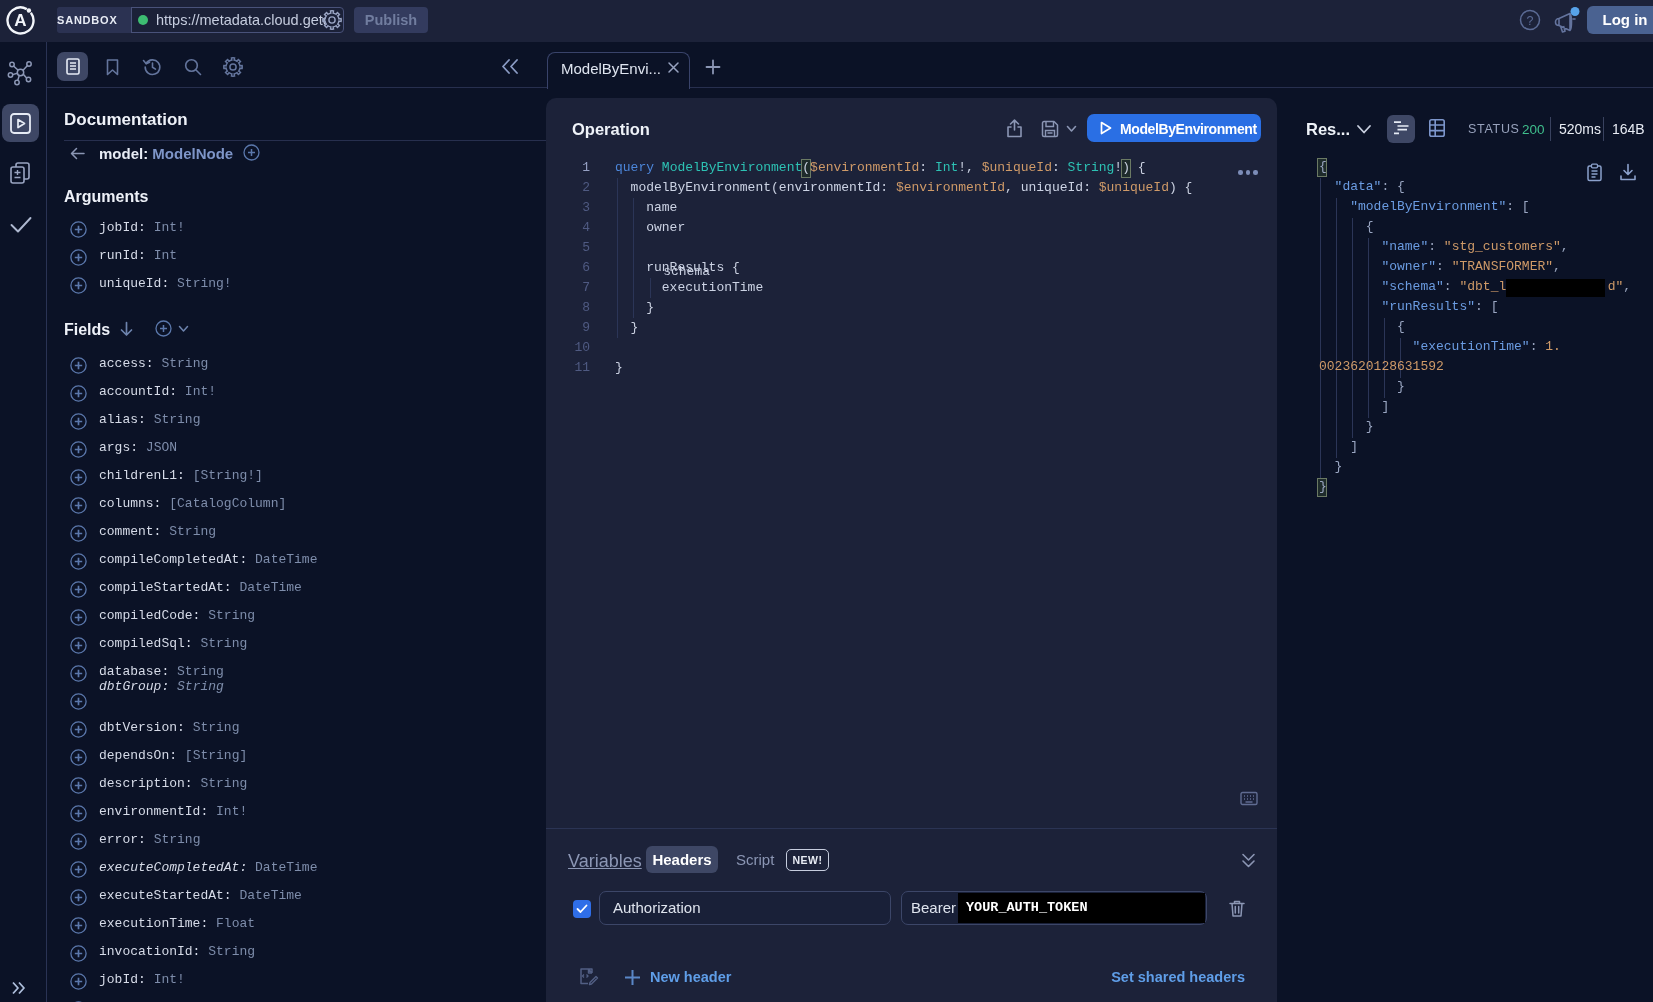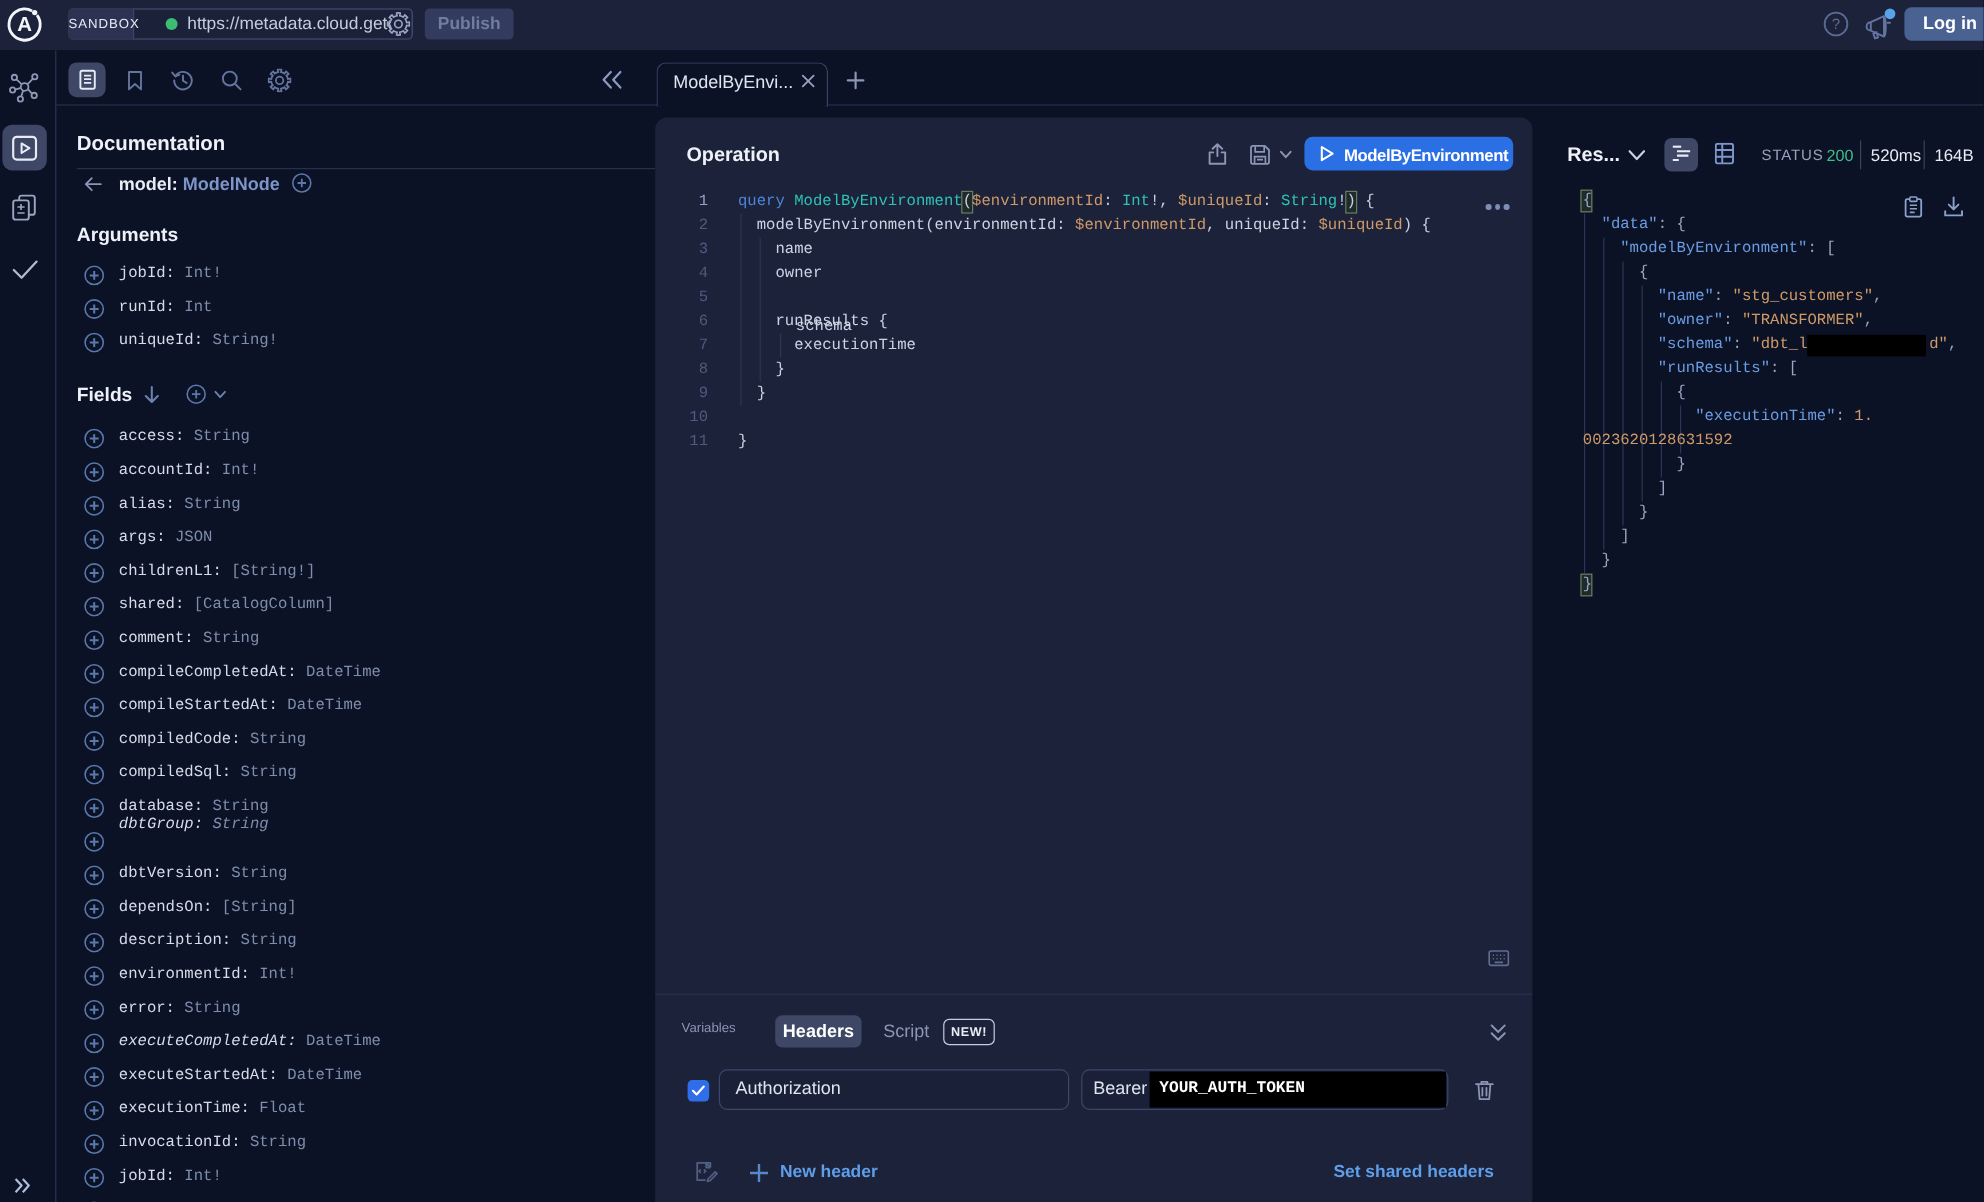--- a/index.html
+++ b/index.html
@@ -19,21 +19,21 @@
 
 <div class="abs" style="left:0;top:0;width:1653px;height:42px;background:#1c2239;"></div>
 
 <svg class="abs" style="left:4px;top:4px;" width="33" height="33" viewBox="0 0 33 33">
   <circle cx="16.5" cy="16.5" r="13" fill="none" stroke="#f2f5fa" stroke-width="2.4" stroke-dasharray="75.7 6" transform="rotate(-37 16.5 16.5)"></circle>
   <circle cx="24.9" cy="6.5" r="2.2" fill="#f2f5fa"></circle>
 </svg>
 <div class="abs" style="left:4px;top:4px;width:33px;height:33px;color:#f2f5fa;font-size:17px;font-weight:bold;text-align:center;line-height:33px;">A</div>
 
 <div class="abs" style="left:57px;top:7px;width:287px;height:26px;border:1px solid #49527a;border-radius:4px;background:#1b2138;"></div>
-<div class="abs" style="left:57px;top:7px;width:55px;height:26px;background:#2b3252;border-radius:3px 0 0 3px;border-right:1px solid #49527a;color:#e8ecf5;font-size:11px;font-weight:normal;letter-spacing:0.8px;line-height:26px;text-align:right;">SANDBOX</div>
+<div class="abs" style="left:57px;top:7px;width:75px;height:26px;background:#2b3252;border-radius:3px 0 0 3px;border-right:1px solid #49527a;color:#e8ecf5;font-size:11px;font-weight:bold;letter-spacing:0.8px;line-height:26px;text-align:left;">SANDBOX</div>
 <div class="abs" style="left:138px;top:15px;width:10px;height:10px;border-radius:50%;background:#3dbd72;"></div>
 <div class="abs" style="left:156px;top:7px;width:170px;height:26px;overflow:hidden;color:#c6cddf;font-size:14.5px;line-height:26px;white-space:nowrap;">https://metadata.cloud.getd</div>
 <svg class="abs" style="left:322px;top:10px;" width="20" height="20" viewBox="0 0 20 20">
   <path d="M 19.08 8.49 A 9.20 9.20 0 0 1 19.08 11.51 L 16.91 11.15 A 7.00 7.00 0 0 1 15.70 14.07 L 17.49 15.35 A 9.20 9.20 0 0 1 15.35 17.49 L 14.07 15.70 A 7.00 7.00 0 0 1 11.15 16.91 L 11.51 19.08 A 9.20 9.20 0 0 1 8.49 19.08 L 8.85 16.91 A 7.00 7.00 0 0 1 5.93 15.70 L 4.65 17.49 A 9.20 9.20 0 0 1 2.51 15.35 L 4.30 14.07 A 7.00 7.00 0 0 1 3.09 11.15 L 0.92 11.51 A 9.20 9.20 0 0 1 0.92 8.49 L 3.09 8.85 A 7.00 7.00 0 0 1 4.30 5.93 L 2.51 4.65 A 9.20 9.20 0 0 1 4.65 2.51 L 5.93 4.30 A 7.00 7.00 0 0 1 8.85 3.09 L 8.49 0.92 A 9.20 9.20 0 0 1 11.51 0.92 L 11.15 3.09 A 7.00 7.00 0 0 1 14.07 4.30 L 15.35 2.51 A 9.20 9.20 0 0 1 17.49 4.65 L 15.70 5.93 A 7.00 7.00 0 0 1 16.91 8.85 L 19.08 8.49 Z" fill="none" stroke="#9aa5c4" stroke-width="1.4"></path>
   <circle cx="10" cy="10" r="3.1" fill="none" stroke="#9aa5c4" stroke-width="1.4"></circle>
 </svg>
 
 <div class="abs" style="left:354px;top:7px;width:74px;height:26px;background:#333b5e;border-radius:4px;color:#717d9f;font-weight:bold;font-size:14.5px;line-height:26px;text-align:center;">Publish</div>
 
 <svg class="abs" style="left:1519px;top:9px;" width="22" height="22" viewBox="0 0 22 22">
@@ -174,21 +174,21 @@
 <div class="abs mono" style="left:99px;top:440px;font-size:13px;"><span style="color:#d6dbe8;">args:</span> <span style="color:#7e8dab;">JSON</span></div>
 <svg class="abs" style="left:70px;top:469px;" width="17" height="17" viewBox="0 0 17 17">
     <circle cx="8.5" cy="8.5" r="7.6" fill="none" stroke="#5b78ac" stroke-width="1.3"></circle>
     <path d="M8.5 4.8 V12.2 M4.8 8.5 H12.2" stroke="#5b78ac" stroke-width="1.7"></path>
   </svg>
 <div class="abs mono" style="left:99px;top:468px;font-size:13px;"><span style="color:#d6dbe8;">childrenL1:</span> <span style="color:#7e8dab;">[String!]</span></div>
 <svg class="abs" style="left:70px;top:497px;" width="17" height="17" viewBox="0 0 17 17">
     <circle cx="8.5" cy="8.5" r="7.6" fill="none" stroke="#5b78ac" stroke-width="1.3"></circle>
     <path d="M8.5 4.8 V12.2 M4.8 8.5 H12.2" stroke="#5b78ac" stroke-width="1.7"></path>
   </svg>
-<div class="abs mono" style="left:99px;top:496px;font-size:13px;"><span style="color:#d6dbe8;">shared:</span> <span style="color:#7e8dab;">[CatalogColumn]</span></div>
+<div class="abs mono" style="left:99px;top:496px;font-size:13px;"><span style="color:#d6dbe8;">columns:</span> <span style="color:#7e8dab;">[CatalogColumn]</span></div>
 <svg class="abs" style="left:70px;top:525px;" width="17" height="17" viewBox="0 0 17 17">
     <circle cx="8.5" cy="8.5" r="7.6" fill="none" stroke="#5b78ac" stroke-width="1.3"></circle>
     <path d="M8.5 4.8 V12.2 M4.8 8.5 H12.2" stroke="#5b78ac" stroke-width="1.7"></path>
   </svg>
 <div class="abs mono" style="left:99px;top:524px;font-size:13px;"><span style="color:#d6dbe8;">comment:</span> <span style="color:#7e8dab;">String</span></div>
 <svg class="abs" style="left:70px;top:553px;" width="17" height="17" viewBox="0 0 17 17">
     <circle cx="8.5" cy="8.5" r="7.6" fill="none" stroke="#5b78ac" stroke-width="1.3"></circle>
     <path d="M8.5 4.8 V12.2 M4.8 8.5 H12.2" stroke="#5b78ac" stroke-width="1.7"></path>
   </svg>
 <div class="abs mono" style="left:99px;top:552px;font-size:13px;"><span style="color:#d6dbe8;">compileCompletedAt:</span> <span style="color:#7e8dab;">DateTime</span></div>
@@ -324,21 +324,21 @@
 <div class="cl" style="left:615px;top:338px;"></div>
 <div class="cl" style="left:615px;top:358px;"><span class="pu">}</span></div>
 
 <svg class="abs" style="left:1240px;top:791px;" width="18" height="15" viewBox="0 0 18 15">
   <rect x="1" y="1.5" width="16" height="12" rx="1.5" fill="none" stroke="#606c92" stroke-width="1.4"></rect>
   <path d="M4 5 h1 M7 5 h1 M10 5 h1 M13 5 h1 M4 8 h1 M7 8 h1 M10 8 h1 M13 8 h1 M5.5 11 h7" stroke="#606c92" stroke-width="1.3"></path>
 </svg>
 
 <div class="abs" style="left:546px;top:828px;width:731px;height:1px;background:#2b3454;"></div>
 
-<div class="abs" style="left:568px;top:851px;color:#8b96b4;font-size:11px;">Variables</div>
+<div class="abs" style="left:568px;top:851px;color:#8b96b4;font-size:18px;text-decoration:underline;">Variables</div>
 <div class="abs" style="left:646px;top:846px;width:72px;height:27px;background:#3e4765;border-radius:6px;color:#fff;font-size:15px;font-weight:bold;text-align:center;line-height:27px;">Headers</div>
 <div class="abs" style="left:736px;top:851px;color:#8b96b4;font-size:15px;">Script</div>
 <div class="abs" style="left:786px;top:849px;width:43px;height:22px;border:1px solid #c6cdde;border-radius:5px;color:#e8ecf4;font-size:10.5px;font-weight:bold;letter-spacing:0.5px;text-align:center;line-height:21px;">NEW!</div>
 <svg class="abs" style="left:1240px;top:852px;" width="17" height="17" viewBox="0 0 17 17">
   <path d="M3 2.5 L8.5 8 L14 2.5 M3 9 L8.5 14.5 L14 9" fill="none" stroke="#8b96b4" stroke-width="1.6" stroke-linecap="round" stroke-linejoin="round"></path>
 </svg>
 
 <div class="abs" style="left:573px;top:900px;width:18px;height:18px;background:#2f6ee8;border-radius:4px;"></div>
 <svg class="abs" style="left:576px;top:904px;" width="12" height="10" viewBox="0 0 12 10">
   <path d="M1.5 5 L4.5 8 L10.5 1.5" fill="none" stroke="#fff" stroke-width="1.8" stroke-linecap="round" stroke-linejoin="round"></path>

